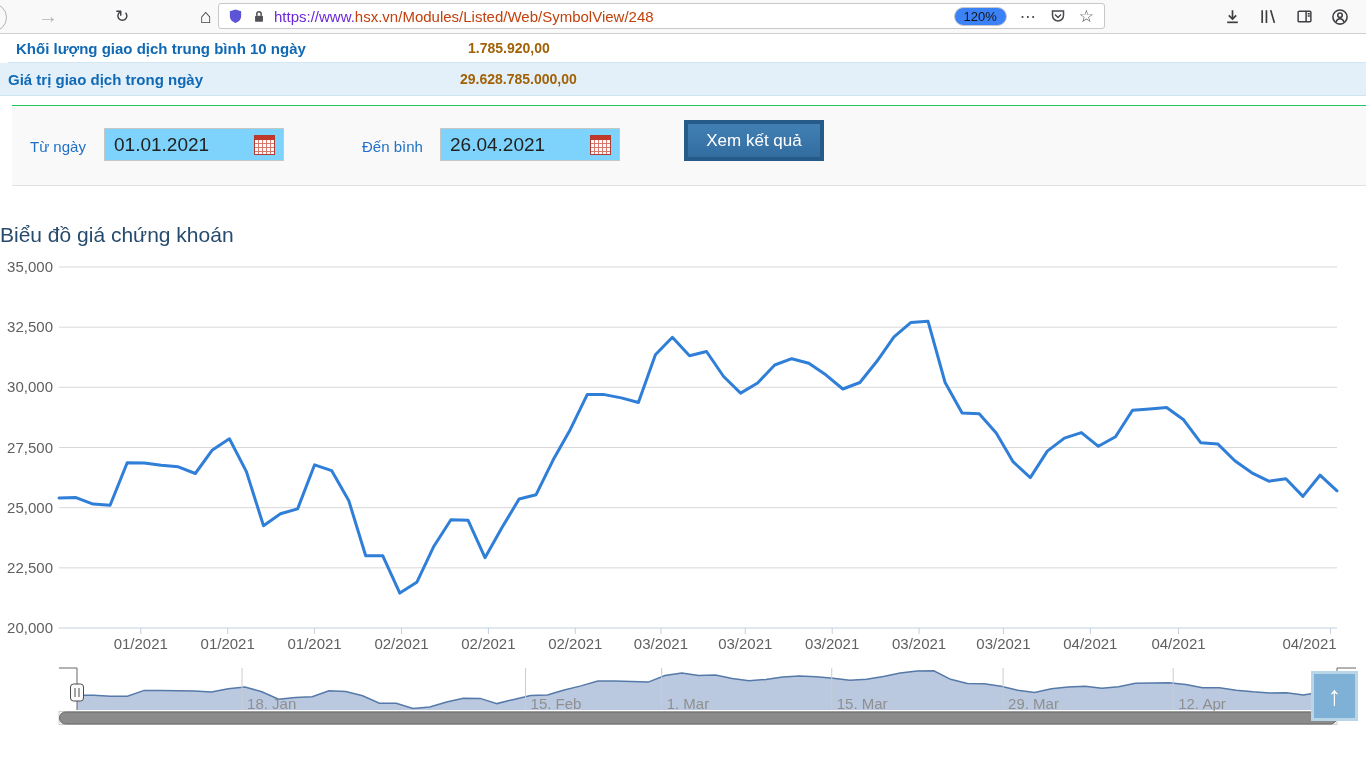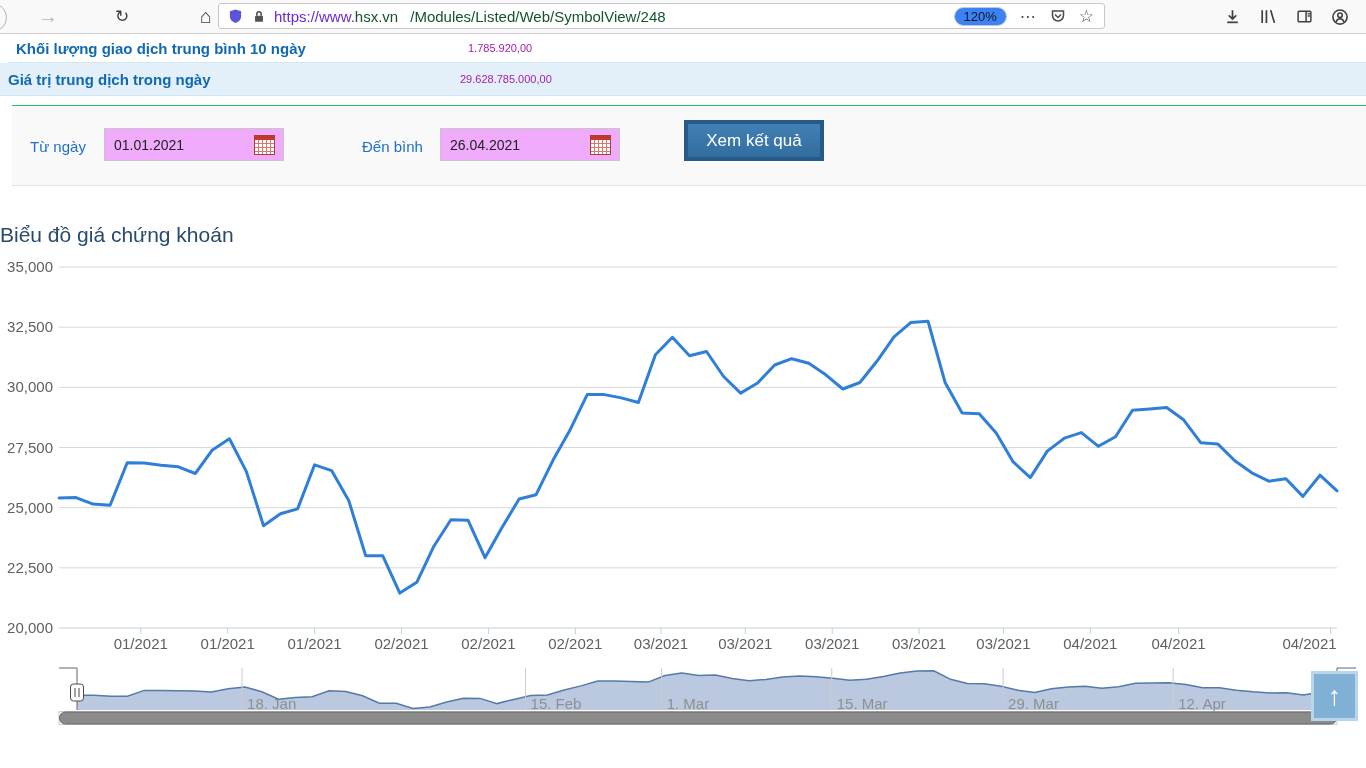--- a/index.html
+++ b/index.html
@@ -12,39 +12,39 @@
   #back-circle{position:absolute;left:-22px;top:3px;width:27px;height:27px;border:1px solid #b3b3b6;
     border-radius:50%;}
   #fwd{left:34px;width:28px;font-size:20px;color:#b5b5b9;}
   #reload{left:108px;width:28px;font-size:17px;}
   #home{left:192px;width:28px;font-size:20px;}
   #urlbar{position:absolute;left:218px;top:3px;width:887px;height:26px;background:#fff;
     border:1px solid #c7c7cc;border-radius:3px;display:flex;align-items:center;box-sizing:border-box;}
   #urlbar .sp{margin-left:9px;display:flex;align-items:center;}
   #urltext{margin-left:8px;font-size:15px;white-space:nowrap;}
   #urltext .proto{color:#6d28d9;}
-  #urltext .dom{color:#14532d;}
-  #urltext .path{color:#14532d;margin-left:12px;}
+  #urltext .dom{color:#c2410c;}
+  #urltext .path{color:#c2410c;}
   #zoom-badge{margin-left:auto;font-size:13px;color:#15141a;background:#3b82f6;border:1px solid #c8c8cc;
     border-radius:10px;padding:1px 9px;cursor:pointer;}
   .inbar-ic{margin-left:13px;display:flex;align-items:center;color:#4a4a4f;cursor:pointer;}
   #dots{font-size:16px;letter-spacing:1px;}
   #star{font-size:17px;margin-right:10px;}
   
   #row1{position:absolute;left:8px;top:34px;width:1366px;height:28px;border-bottom:1px solid #d3e7f3;background:#fff;}
   #row2{position:absolute;left:0;top:63px;width:1366px;height:32px;border-bottom:1px solid #cfe3f0;background:#e3f0f9;}
   .trow-label{position:absolute;left:8px;top:50%;transform:translateY(-50%);font-size:15px;font-weight:bold;color:#1069b4;}
-  .trow-value{position:absolute;left:460px;top:50%;transform:translateY(-50%);font-size:11px;color:#a21caf;}
+  .trow-value{position:absolute;left:460px;top:50%;transform:translateY(-50%);font-size:14px;color:#a16207;font-weight:bold;}
   
   #filter{position:absolute;left:12px;top:105px;width:1366px;height:81px;background:#f9f9f9;
     border-top:1px solid #22c55e;border-bottom:1px solid #e2e2e2;box-sizing:border-box;}
   .flabel{position:absolute;top:32px;font-size:15px;color:#2071c7;}
   .dwrap{position:absolute;top:22px;width:180px;height:33px;}
-  .dwrap input{width:100%;height:100%;box-sizing:border-box;border:1px solid #c6c6c6;background:#f0abfc;
-    font-family:inherit;font-size:14px;color:#222;padding:0 36px 0 9px;}
+  .dwrap input{width:100%;height:100%;box-sizing:border-box;border:1px solid #c6c6c6;background:#7dd3fc;
+    font-family:inherit;font-size:19px;color:#222;padding:0 36px 0 9px;}
   .cal{position:absolute;right:9px;top:7px;width:19px;height:18px;border:1px solid #b33a2e;cursor:pointer;
     background:
       linear-gradient(#c0392b 0 4px,rgba(0,0,0,0) 4px),
       repeating-linear-gradient(90deg,rgba(0,0,0,0) 0 3px,#d9776d 3px 4px),
       repeating-linear-gradient(rgba(0,0,0,0) 0 3px,#d9776d 3px 4px),#fff;}
   #submit-btn{position:absolute;left:672px;top:14px;width:140px;height:41px;cursor:pointer;
     background:linear-gradient(#4180b4,#336da0);border:4px solid #265a88;color:#fff;
     font-family:inherit;font-size:17px;}
   
   #chart-title{position:absolute;left:0;top:223px;width:1366px;text-align:left;
@@ -115,21 +115,21 @@
           <path d="M4.5 12.5 c0.5-2 2-3 3.5-3 s3 1 3.5 3"></path>
         </svg>
     </div>
   </div>
 
   <div id="row1">
     <span class="trow-label">Khối lượng giao dịch trung bình 10 ngày</span>
     <span class="trow-value">1.785.920,00</span>
   </div>
   <div id="row2">
-    <span class="trow-label">Giá trị trung dịch trong ngày</span>
+    <span class="trow-label">Giá trị giao dịch trong ngày</span>
     <span class="trow-value">29.628.785.000,00</span>
   </div>
 
   <div id="filter">
     <span class="flabel" style="left:18px;">Từ ngày</span>
     <div class="dwrap" style="left:92px;">
       <input type="text" readonly="" value="01.01.2021" style="">
       <span class="cal"></span>
     </div>
     <span class="flabel" style="left:350px;">Đến bình</span>

